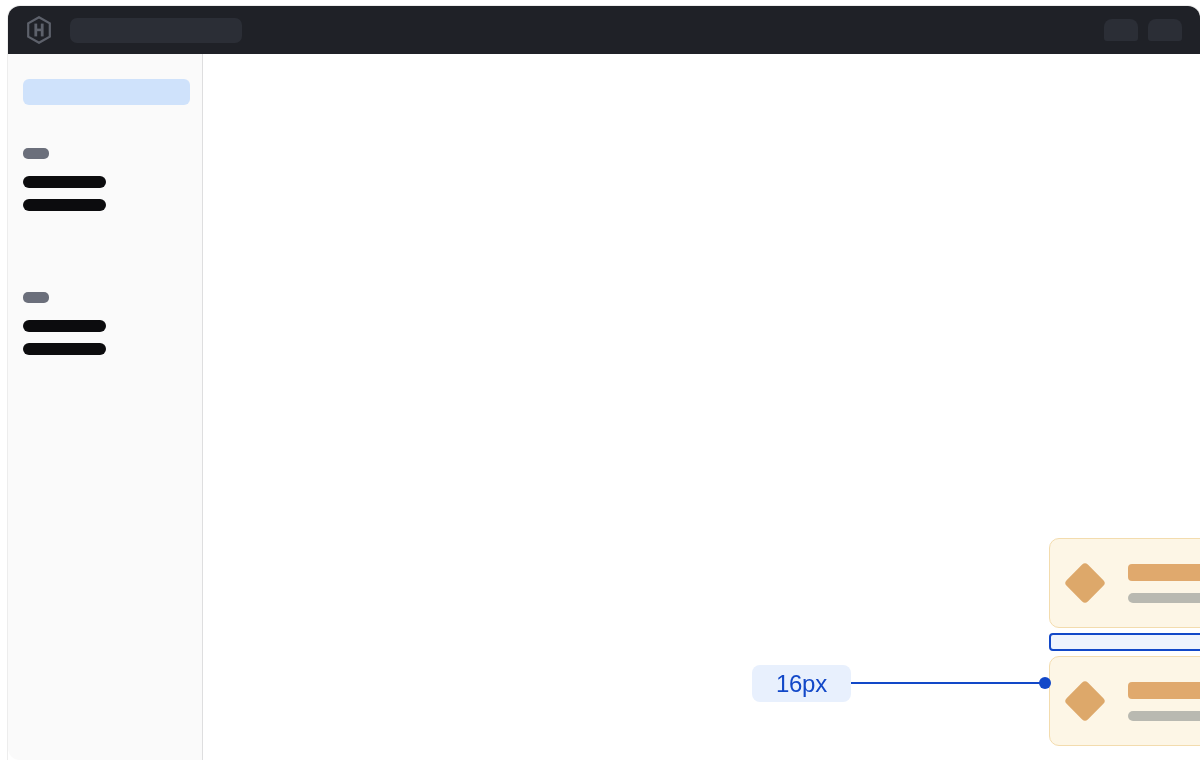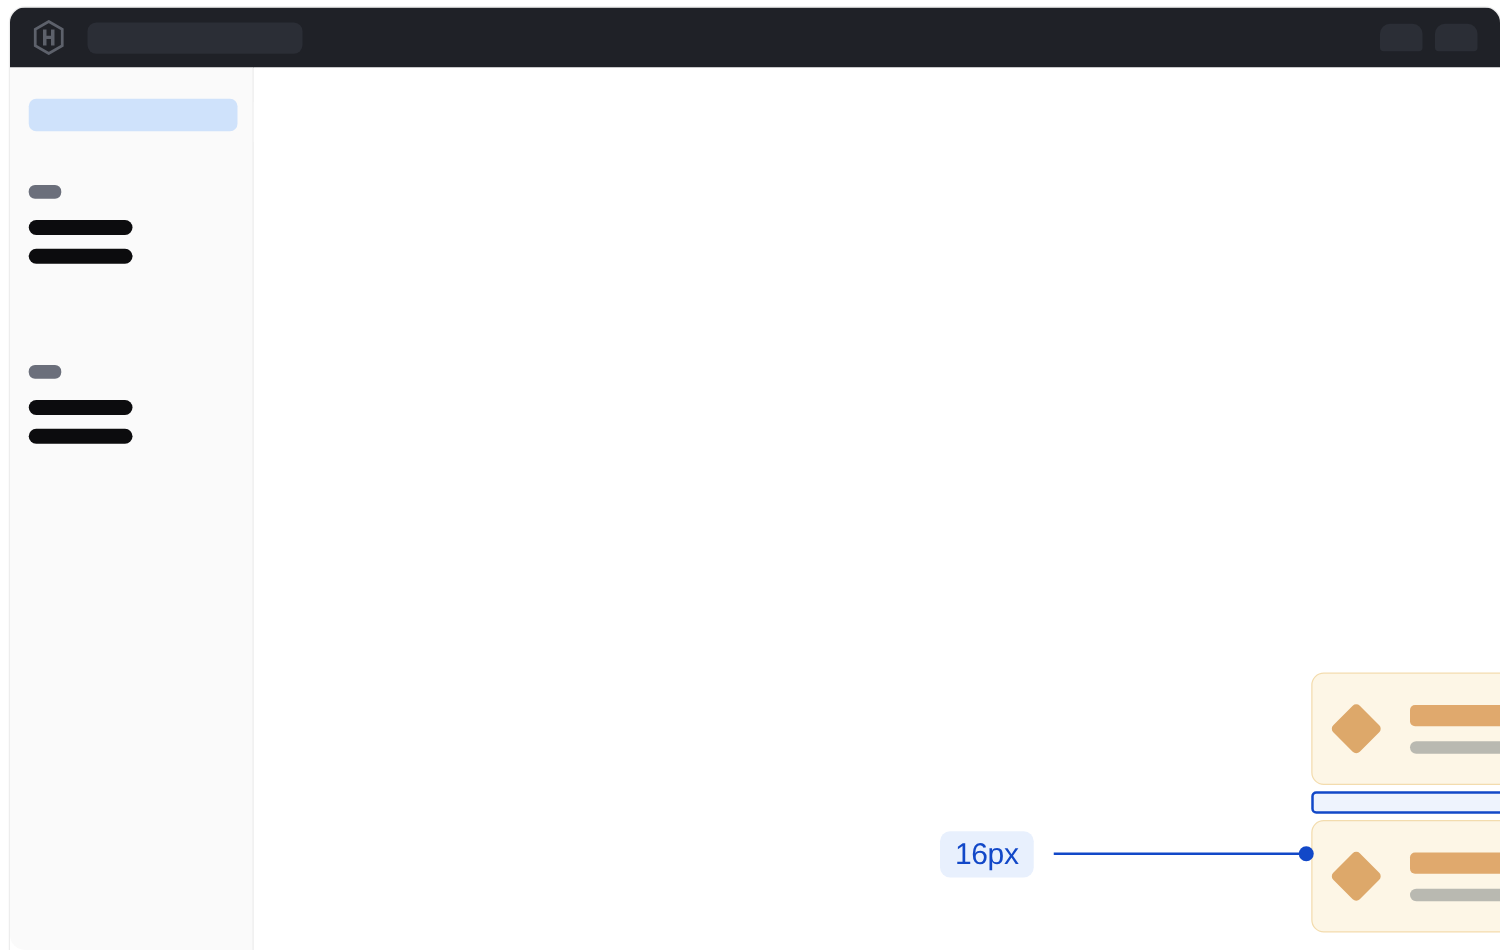--- a/index.html
+++ b/index.html
@@ -203,21 +203,21 @@
     height: 12px;
     border-radius: 50%;
     background: #1248c8;
   }
   .measure-badge {
     position: absolute;
     left: 549px;
     top: 611px;
     min-width: 60px;
     height: 37px;
-    padding: 0 12px;
+    padding: 0 24px;
     box-sizing: border-box;
     background: #e8f0fd;
     border-radius: 8px;
     display: flex;
     align-items: center;
     justify-content: center;
     color: #1248c8;
     font-size: 24px;
     letter-spacing: -0.3px;
     font-family: "Liberation Sans", sans-serif;

